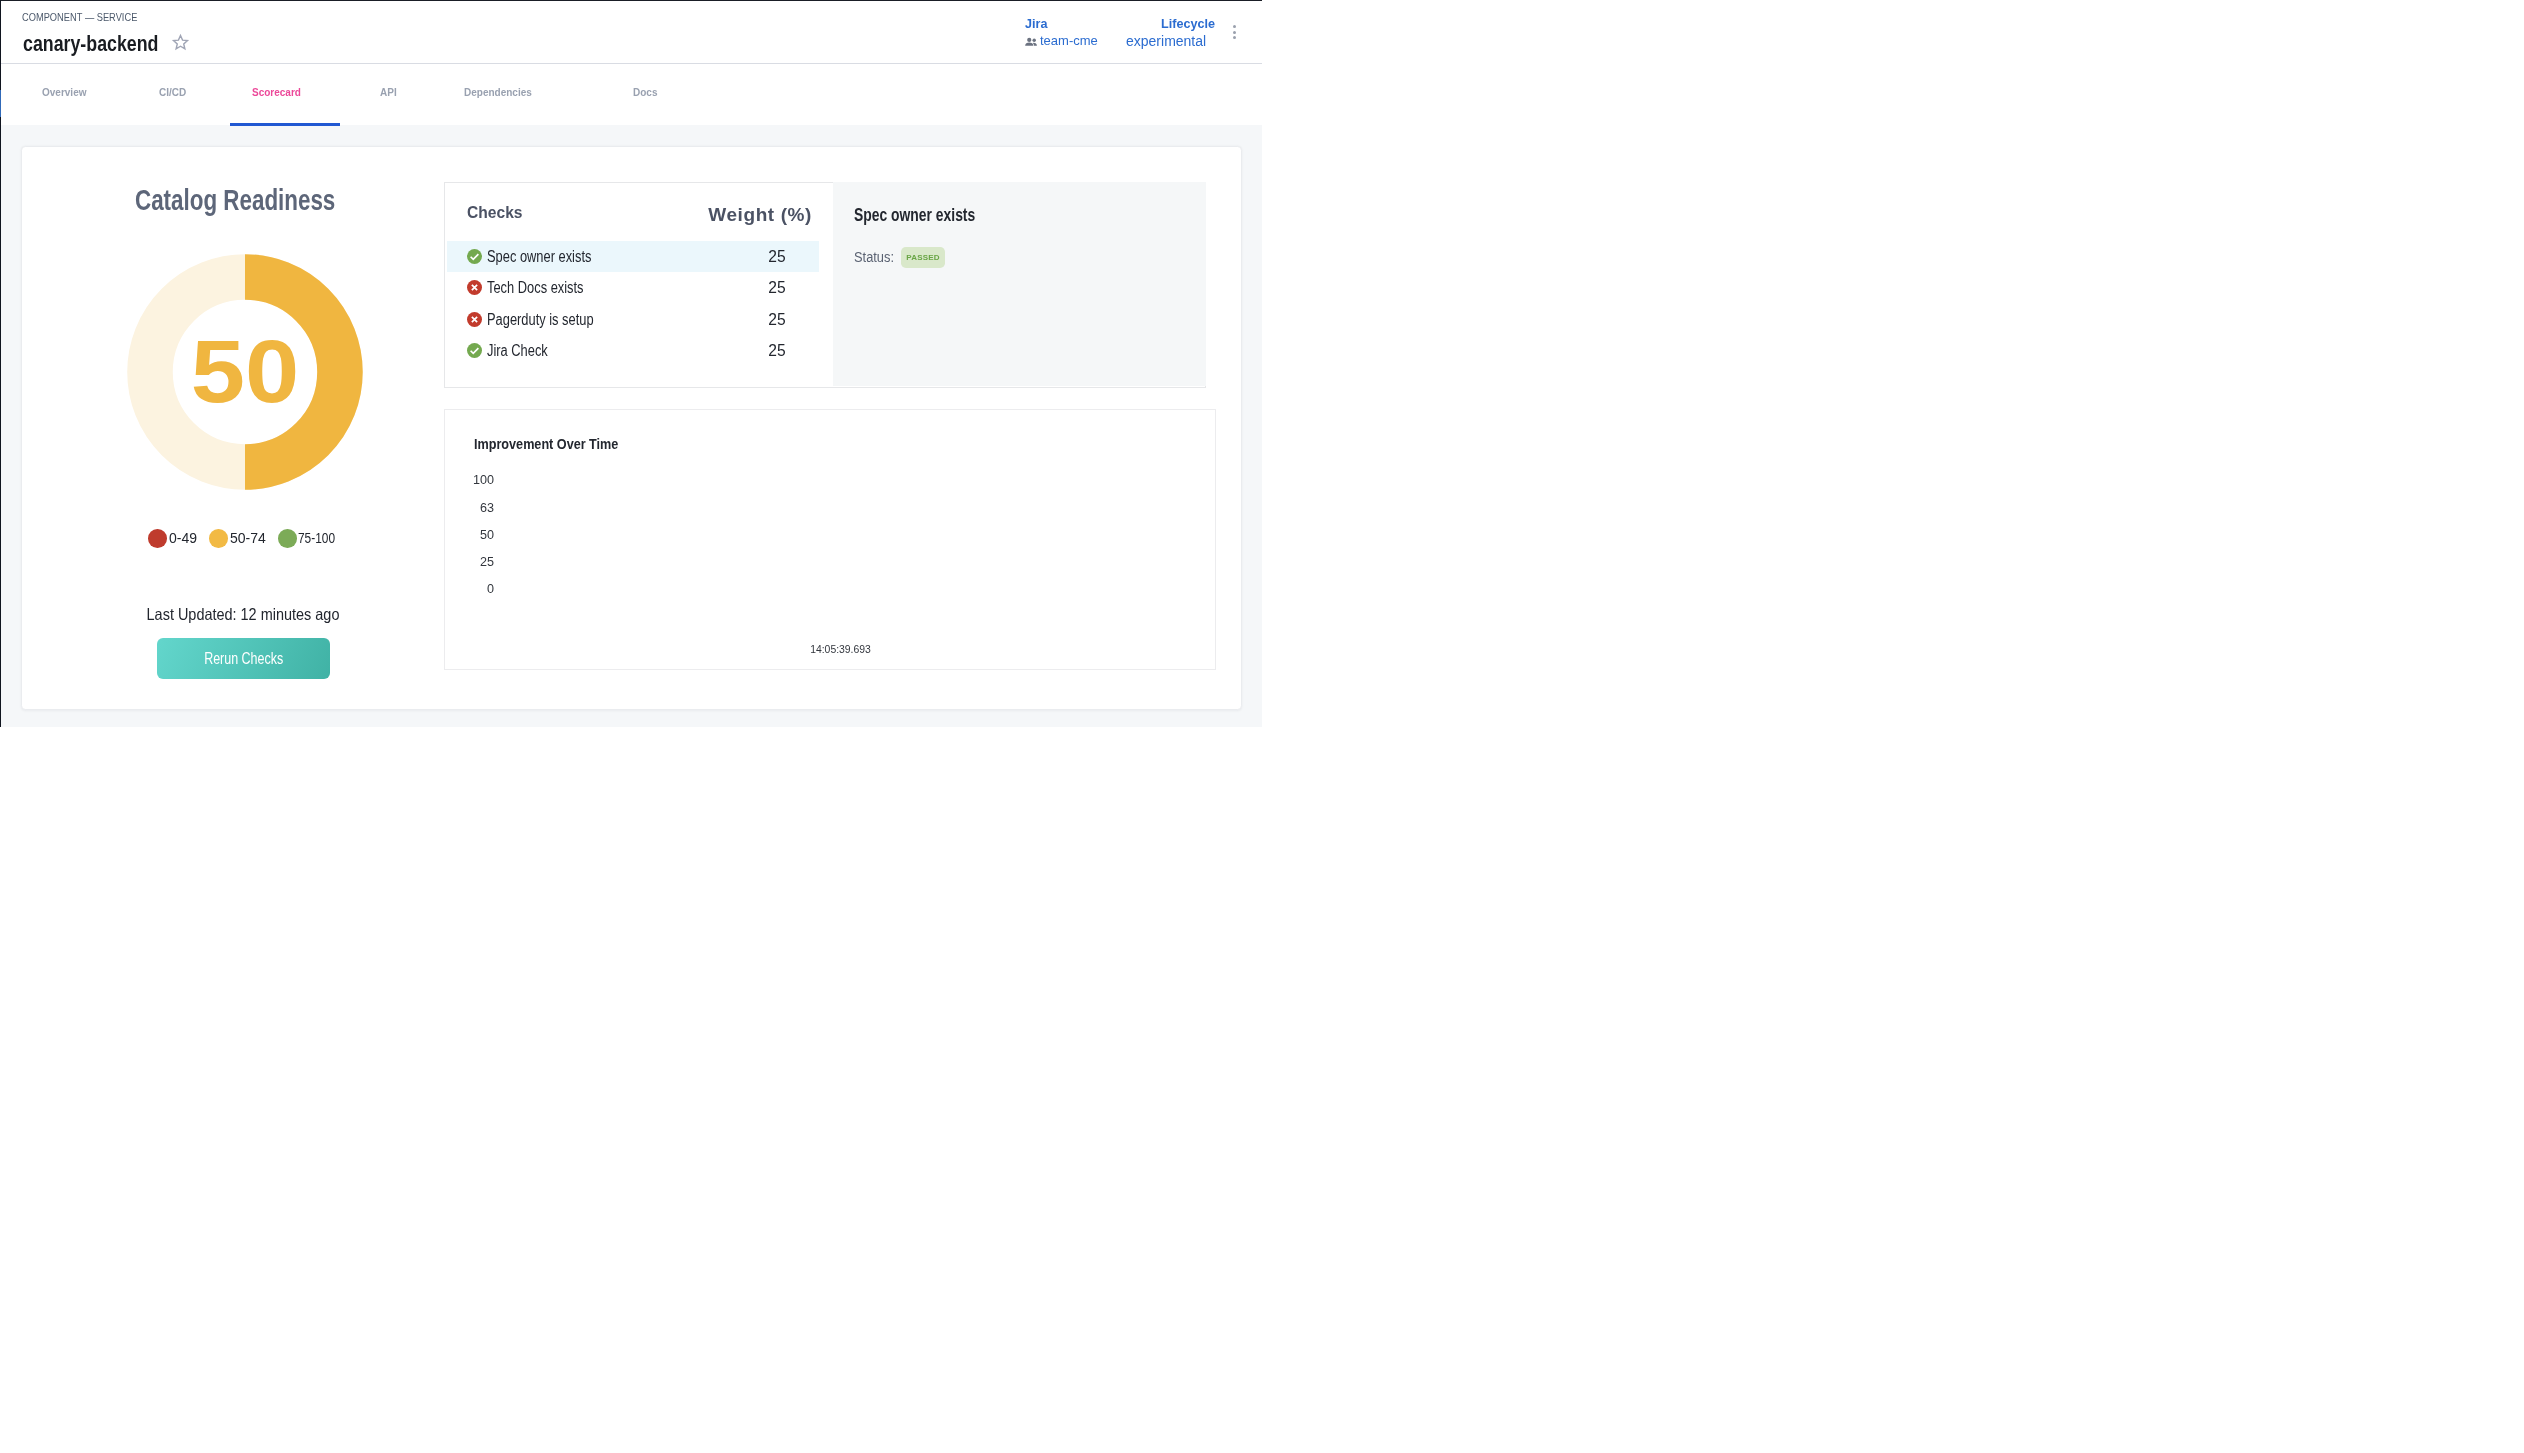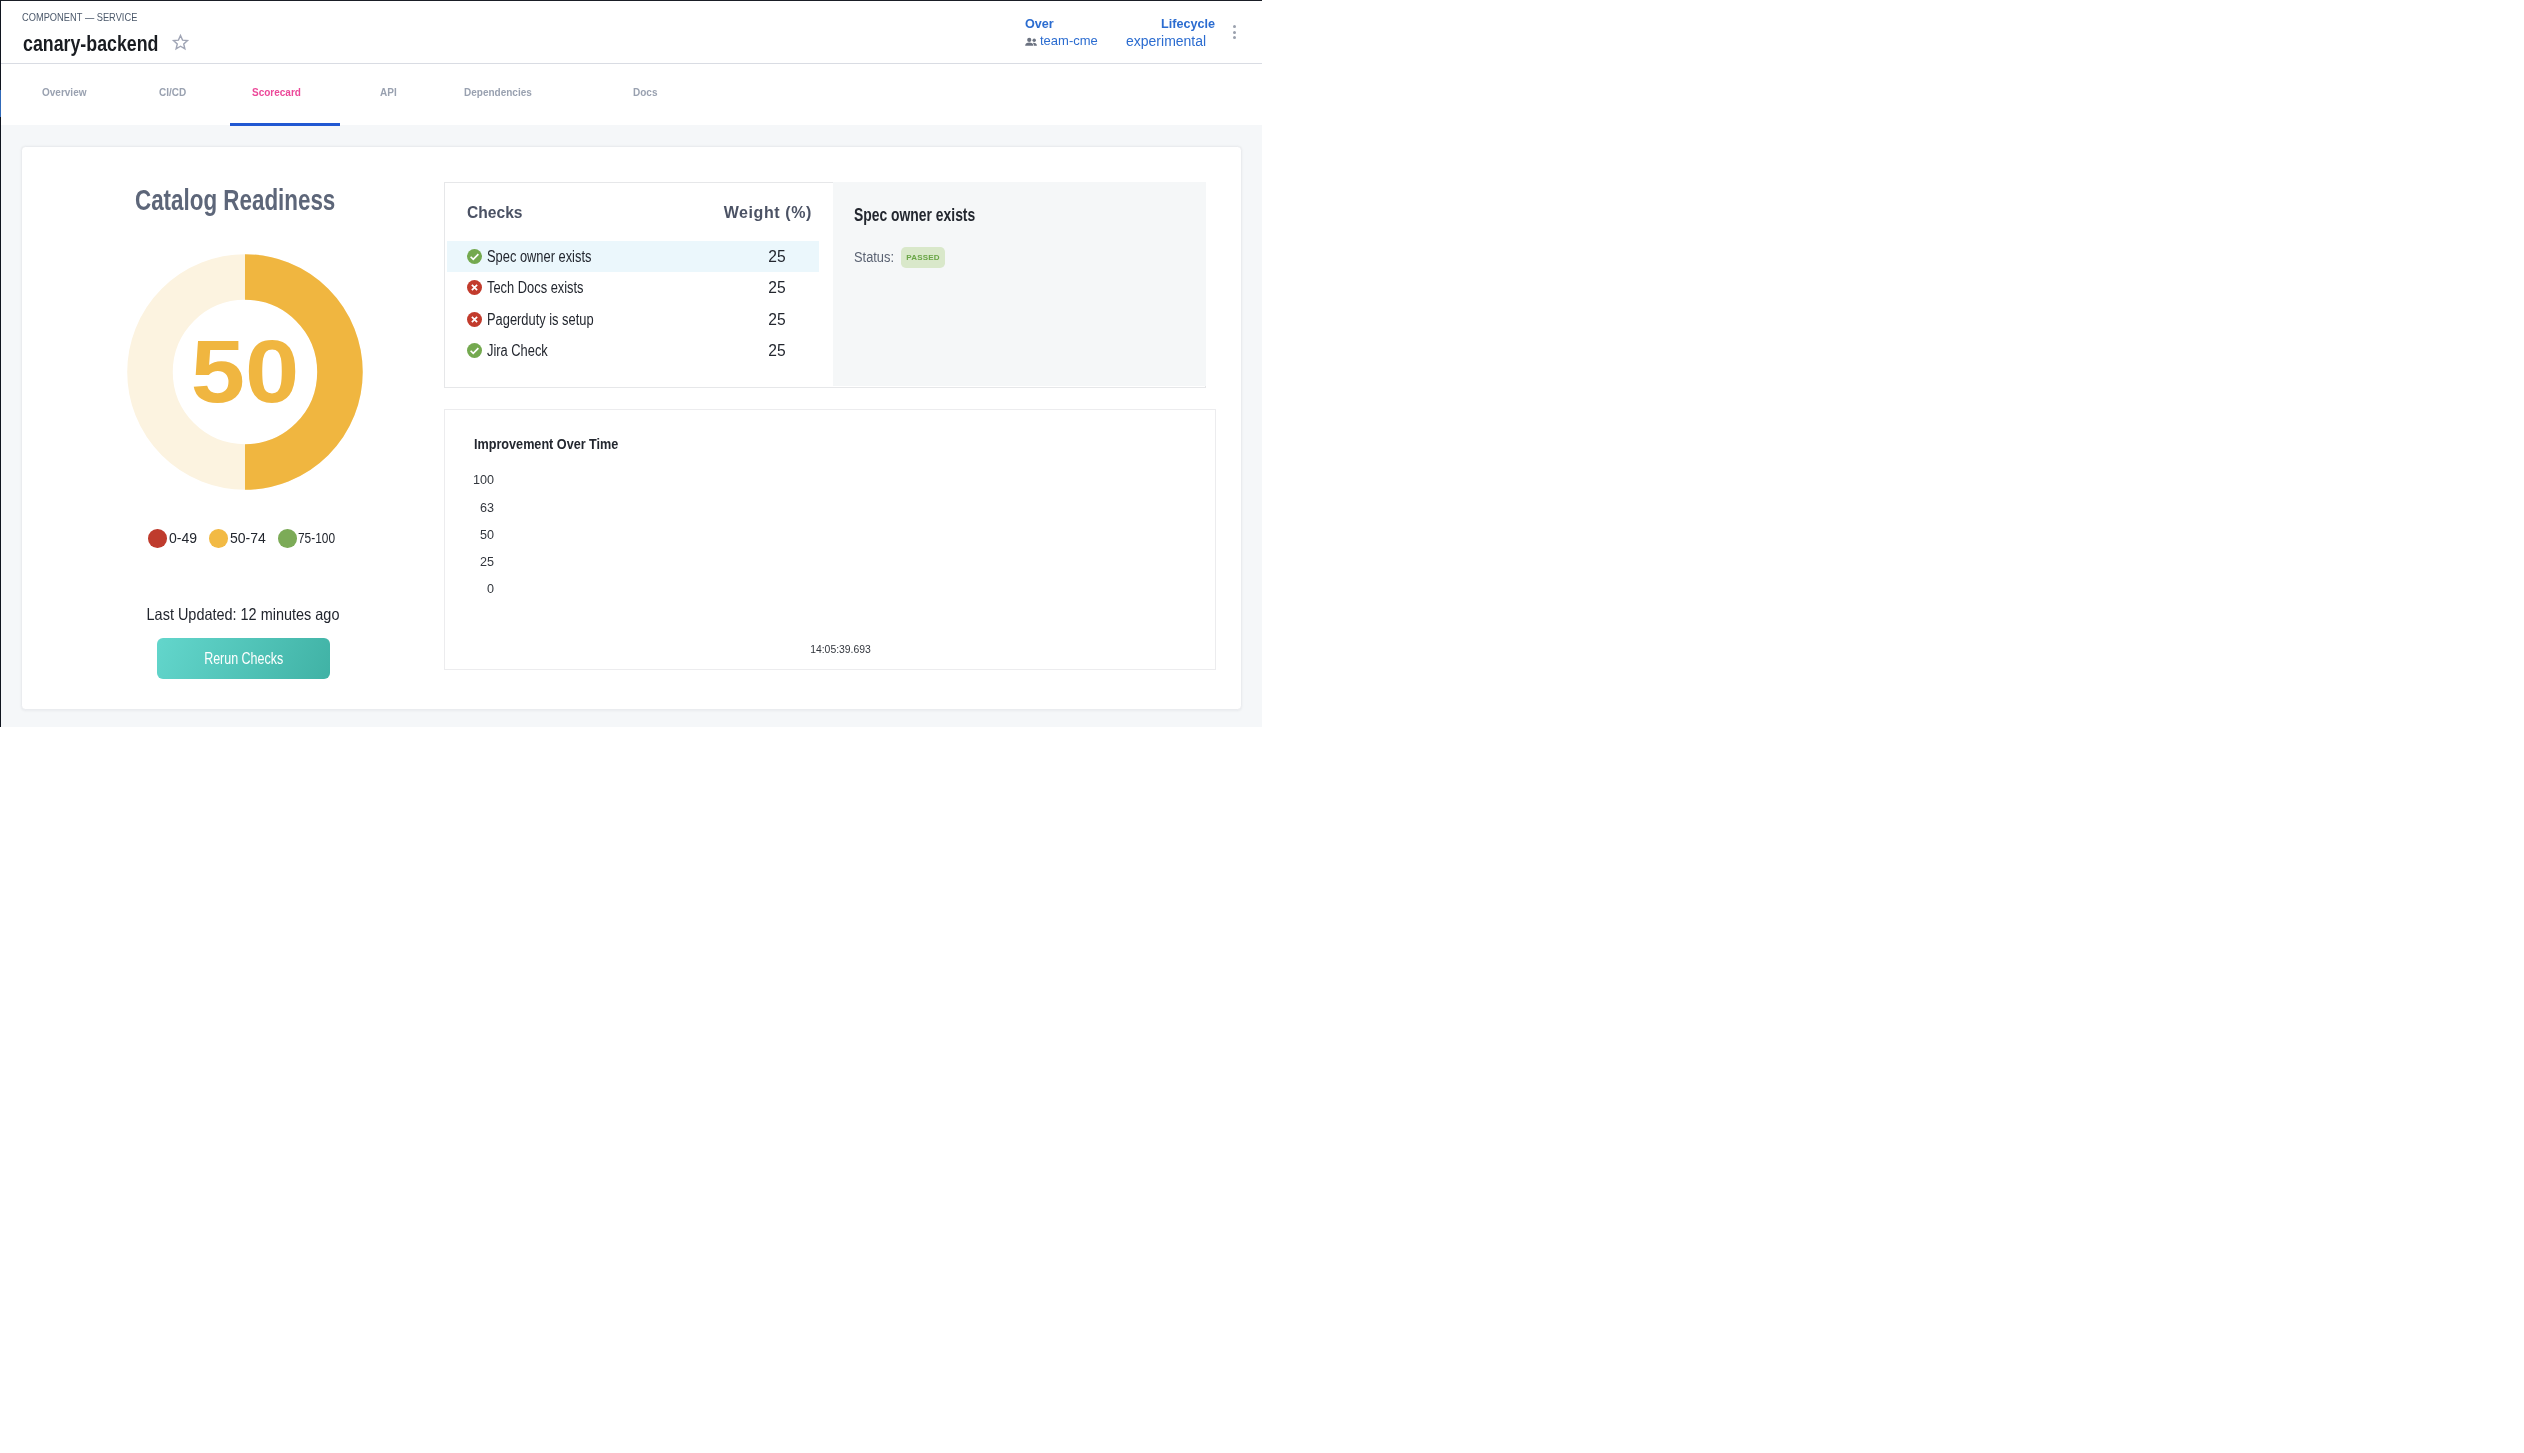--- a/index.html
+++ b/index.html
@@ -33,21 +33,21 @@
   #donut { left:127px; top:254px; }
   .leg-dot { top:529px; width:18.6px; height:18.6px; border-radius:50%; }
   .leg-txt { top:529px; height:18.6px; line-height:18.6px; font-size:14px; color:#22262e; white-space:nowrap; transform-origin:left; }
   #lastupd { left:87px; top:605px; width:312px; text-align:center; font-size:16.5px; color:#22262e; white-space:nowrap; transform:scaleX(0.876); }
   #btn { left:157px; top:638px; width:173px; height:41px; border-radius:6px; background:linear-gradient(115deg,#63d6cc 0%,#40b2a5 100%); color:#fff; font-size:16px; text-align:center; line-height:41px; transform:scaleX(1); }
   #btn span { display:inline-block; transform:scaleX(0.78); transform-origin:center; }
   
   #panel1 { left:444px; top:182px; width:762px; height:206px; background:#fff; border:0.9px solid #e6e7e9; }
   #detail-bg { left:833px; top:182px; width:373px; height:204px; background:#f5f7f8; }
   #checks-h { left:467px; top:204px; font-size:15.6px; font-weight:bold; color:#4b5264; }
-  #weight-h { left:685px; top:204px; width:127px; text-align:right; font-size:16px; font-weight:bold; color:#4b5264; letter-spacing:0.6px; }
+  #weight-h { left:685px; top:204px; width:127px; text-align:right; font-size:19px; font-weight:bold; color:#4b5264; letter-spacing:0.6px; }
   #row-hl { left:447px; top:241px; width:372px; height:31px; background:#ebf7fc; }
   .ric { width:15px; height:15px; }
   .rlbl { left:487px; height:31px; line-height:31px; font-size:15.6px; color:#23272f; white-space:nowrap; transform:scaleX(0.825); transform-origin:left; }
   .rval { left:752px; width:50px; text-align:center; height:31px; line-height:31px; font-size:15.6px; color:#23272f; }
   #dt-title { left:854px; top:204px; font-size:18.6px; font-weight:bold; color:#23272f; transform:scaleX(0.747); transform-origin:left; white-space:nowrap; }
   #dt-status { left:854px; top:249px; font-size:14.7px; color:#5a6272; transform:scaleX(0.875); transform-origin:left; }
   #chip { left:901px; top:247px; width:44px; height:21.4px; background:#d9e8ca; border-radius:4.8px; text-align:center; line-height:21.4px; font-size:8px; letter-spacing:0.2px; color:#69a545; font-weight:bold; }
   
   #panel2 { left:444px; top:409px; width:772px; height:261px; background:#fff; border:1.7px solid #ececee; }
   #chart-h { left:474px; top:436px; font-size:14.7px; color:#23272f; font-weight:bold; transform:scaleX(0.86); transform-origin:left; white-space:nowrap; }
@@ -58,21 +58,21 @@
 <body>
   <div class="abs" id="main-bg"></div>
   <div class="abs" id="frame-top"></div>
   <div class="abs" id="frame-left"></div>
   <div class="abs" id="hdr-divider"></div>
   <div class="abs" id="kind">COMPONENT&nbsp;—&nbsp;SERVICE</div>
   <div class="abs" id="title">canary-backend</div>
   <svg class="abs" id="star" width="19" height="19" viewBox="0 0 24 24" fill="none" stroke="#a0a5b5" stroke-width="1.8">
     <path d="M12 3.2 L14.6 9 L20.8 9.6 L16.1 13.8 L17.5 20 L12 16.7 L6.5 20 L7.9 13.8 L3.2 9.6 L9.4 9 Z"></path>
   </svg>
-  <div class="abs" id="owner-lbl">Over</div>
+  <div class="abs" id="owner-lbl">Jira</div>
   <svg class="abs" id="ppl" width="14" height="11.3" viewBox="0 0 24 18" fill="#6b7280">
     <circle cx="9" cy="6" r="3.6"></circle>
     <path d="M2 16c0-3.4 3.1-5.4 7-5.4s7 2 7 5.4z"></path>
     <circle cx="17.5" cy="6.6" r="2.9"></circle>
     <path d="M16.6 10.7c3.1.2 5.6 2 5.6 5.3h-5.1c0-2-.7-3.6-2-4.8z"></path>
   </svg>
   <div class="abs" id="owner-val">team-cme</div>
   <div class="abs" id="lc-lbl">Lifecycle</div>
   <div class="abs" id="lc-val">experimental</div>
   <div class="abs dot3" style="top:25.4px"></div>

